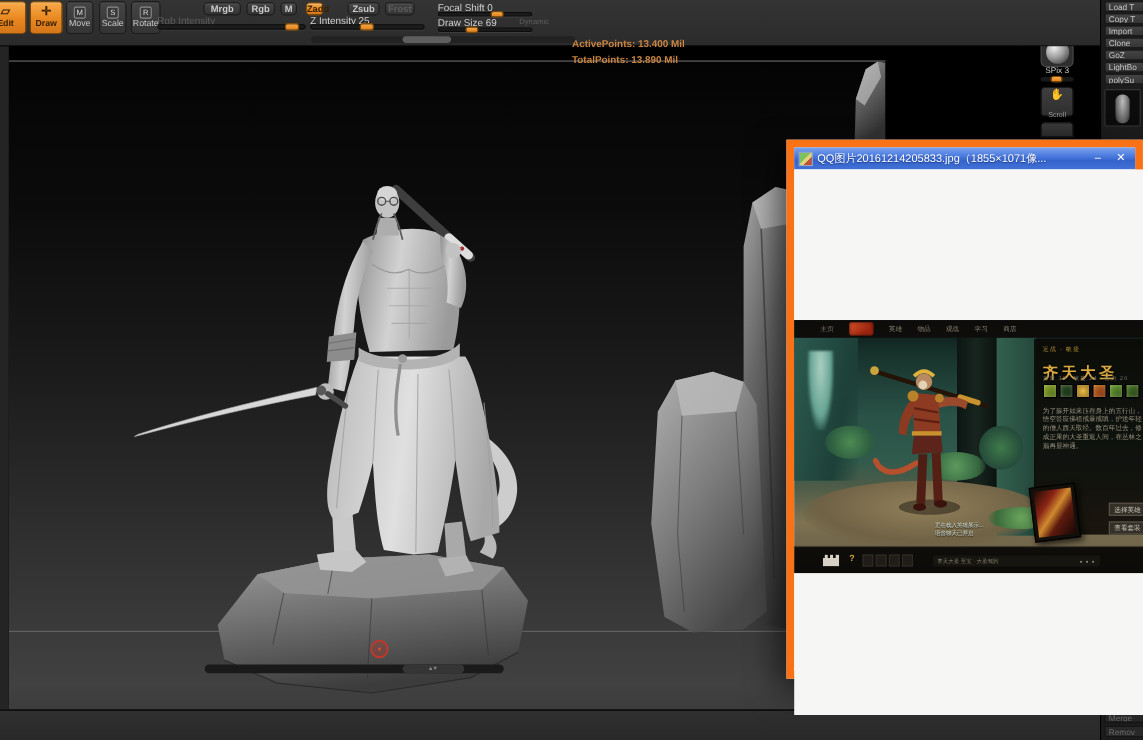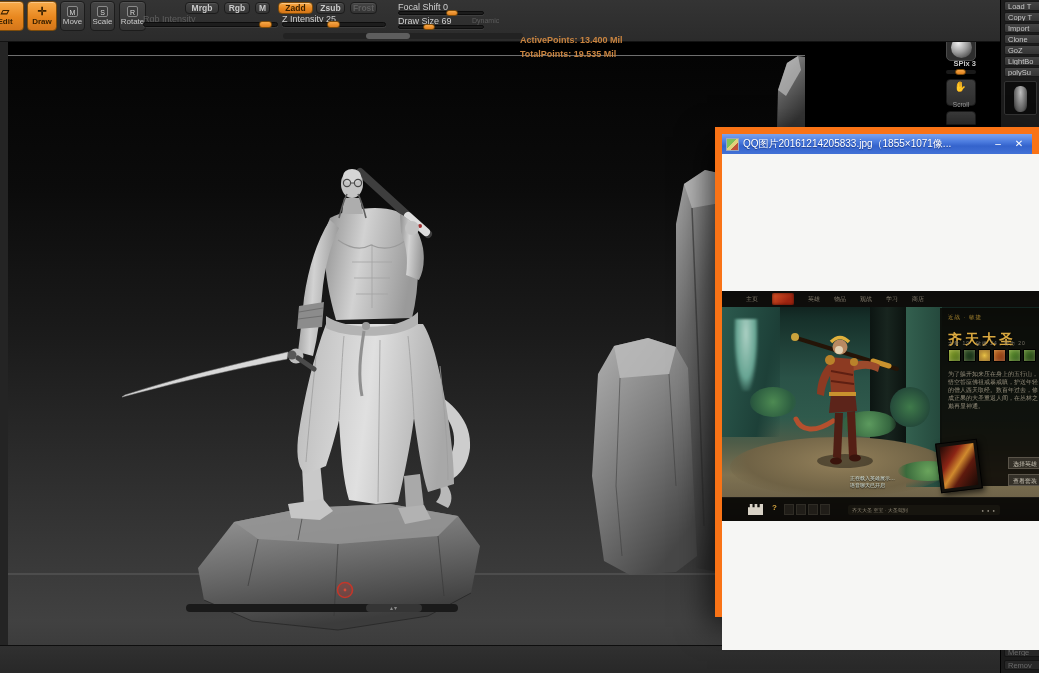--- a/index.html
+++ b/index.html
@@ -43,21 +43,21 @@
     background:#1a1a1a; border-radius:4px; }
   .canvas-scroll .h { position:absolute; left:180px; top:0; width:56px; height:8px; background:#353535;
     border-radius:4px; color:#8a8a8a; font-size:6px; text-align:center; line-height:8px; letter-spacing:1px; }
 
   
   .shelf-el { position:absolute; z-index:2; }
   .sphere-btn { left:946px; top:33px; width:30px; height:28px; background:#2e2e2e;
     border:1px solid #4a4a4a; border-radius:5px; }
   .sphere-btn .ball { position:absolute; left:4px; top:3px; width:21px; height:21px; border-radius:50%;
     background:radial-gradient(circle at 35% 30%, #efefef, #9f9f9f 45%, #474747 85%); }
-  .spix-lbl { left:946px; top:59px; width:30px; font-size:7.5px; font-weight:bold; color:#c9c9c9; text-align:right; }
+  .spix-lbl { left:946px; top:59px; width:30px; font-size:7.5px; font-weight:normal; color:#c9c9c9; text-align:center; }
   .spix-track { left:946px; top:70px; width:30px; height:4px; background:#191919; border-radius:2px; }
   .spix-handle { left:955px; top:69px; width:11px; height:6px; background:linear-gradient(#f7a848,#e07f1d);
     border-radius:3px; border:1px solid #7e4c0a; }
   .scroll-btn { left:946px; top:79px; width:30px; height:27px; background:linear-gradient(#3e3e3e,#2f2f2f);
     border:1px solid #1b1b1b; border-radius:4px; text-align:center; color:#bdbdbd; }
   .scroll-btn .hand { font-size:10px; line-height:13px; display:block; }
   .scroll-btn .lb { font-size:6.5px; color:#9a9a9a; }
   .shelf-part { left:946px; top:111px; width:30px; height:14px; background:linear-gradient(#3a3a3a,#2d2d2d);
     border:1px solid #1b1b1b; border-radius:4px 4px 0 0; }
 
@@ -310,37 +310,37 @@
       <span>Rotate</span>
     </div>
 
     <div class="dbtn2 pill" style="left:185px;top:2px;width:34px">Mrgb</div>
     <div class="dbtn2 pill" style="left:224px;top:2px;width:26px">Rgb</div>
     <div class="dbtn2 pill" style="left:255px;top:2px;width:15px">M</div>
     <div class="tlbl dim" style="left:143px;top:14px">Rgb Intensity</div>
     <div class="sl-track" style="left:143px;top:22px;width:135px"></div>
     <div class="sl-handle" style="left:259px;top:21px;width:13px"></div>
 
-    <div class="obtn pill" style="left:278px;top:2px;width:35px">Zadd</div>
+    <div class="obtn pill" style="left:278px;top:2px;width:16px">Zadd</div>
     <div class="dbtn2 pill" style="left:316px;top:2px;width:29px">Zsub</div>
     <div class="dbtn2 pill" style="left:350px;top:2px;width:27px;color:#5d5d5d">Frost</div>
     <div class="tlbl" style="left:282px;top:14px">Z Intensity 25</div>
     <div class="sl-track" style="left:282px;top:22px;width:104px"></div>
     <div class="sl-handle" style="left:327px;top:21px;width:13px"></div>
 
     <div class="tlbl" style="left:398px;top:2px">Focal Shift 0</div>
     <div class="sl-track" style="left:398px;top:11px;width:86px;height:4px"></div>
     <div class="sl-handle" style="left:446px;top:10px;width:12px;height:6px"></div>
     <div class="tlbl" style="left:398px;top:16px">Draw Size 69</div>
     <div class="sl-track" style="left:398px;top:25px;width:86px;height:4px"></div>
     <div class="sl-handle" style="left:423px;top:24px;width:12px;height:6px"></div>
     <div class="tlbl dim" style="left:472px;top:17px;font-size:7px">Dynamic</div>
 
     <div class="stats" style="left:520px;top:3px">ActivePoints: 13.400 Mil</div>
-    <div class="stats" style="left:520px;top:17px">TotalPoints: 19.535 Mil</div>
+    <div class="stats" style="left:520px;top:17px">TotalPoints: 13.890 Mil</div>
 
     <div class="mini-scroll-track">
         <div class="mini-scroll-handle"></div>
       </div>
   </div>
 
   <div class="viewer">
     <div class="v-title">
       <div class="v-ico"></div>
       <div class="v-text">QQ图片20161214205833.jpg（1855×1071像...</div>

